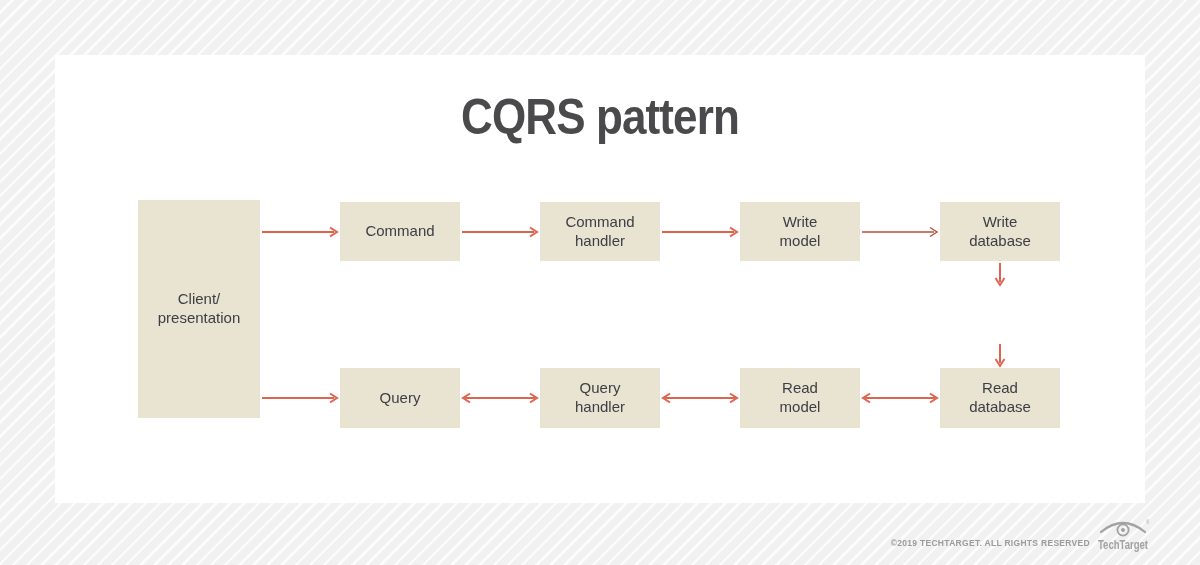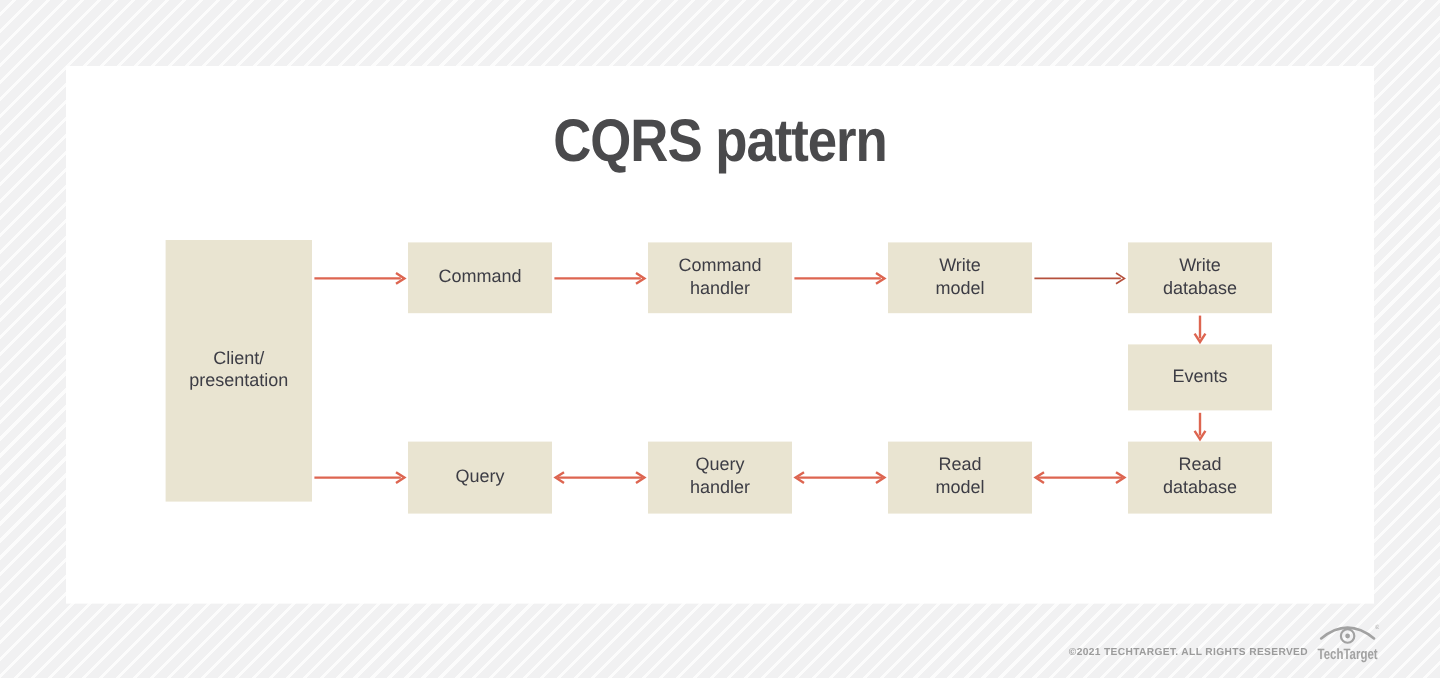--- a/index.html
+++ b/index.html
@@ -98,23 +98,20 @@
 handler</span>
   </div>
   <div class="node n-write-model">
     <span class="node-label">Write
 model</span>
   </div>
   <div class="node n-write-database">
     <span class="node-label">Write
 database</span>
   </div>
-  <div class="node n-events">
-    <span class="node-label">Events</span>
-  </div>
   <div class="node n-query">
     <span class="node-label">Query</span>
   </div>
   <div class="node n-query-handler">
     <span class="node-label">Query
 handler</span>
   </div>
   <div class="node n-read-model">
     <span class="node-label">Read
 model</span>
@@ -175,21 +172,21 @@
       </g>
 
       <g>
         <path d="M865,398 L935,398"></path>
         <path d="M870,393.5 L863,398 L870,402.5"></path>
         <path d="M930,393.5 L937,398 L930,402.5"></path>
       </g>
     </g>
   </svg>
 
-  <div class="footer-text">©2021 TECHTARGET. ALL RIGHTS RESERVED</div>
+  <div class="footer-text">©2019 TECHTARGET. ALL RIGHTS RESERVED</div>
 
   <svg class="brand-logo" viewBox="0 0 52 36" xmlns="http://www.w3.org/2000/svg">
     <g>
       <path d="M4,14 Q26,-4 48,14" stroke="#a2a2a2" stroke-width="2.2" fill="none" stroke-linecap="round"></path>
       <circle cx="26" cy="12" r="5.6" stroke="#a2a2a2" stroke-width="1.8" fill="none"></circle>
       <circle cx="26" cy="12" r="2" fill="#a2a2a2"></circle>
       <text x="49" y="6" font-size="5" fill="#a2a2a2" font-family="Liberation Sans, sans-serif">®</text>
     </g>
     <text x="26" y="31" text-anchor="middle" textLength="50" lengthAdjust="spacingAndGlyphs" font-size="12.5" font-weight="bold" fill="#a2a2a2" font-family="Liberation Sans, sans-serif">TechTarget</text>
   </svg>

